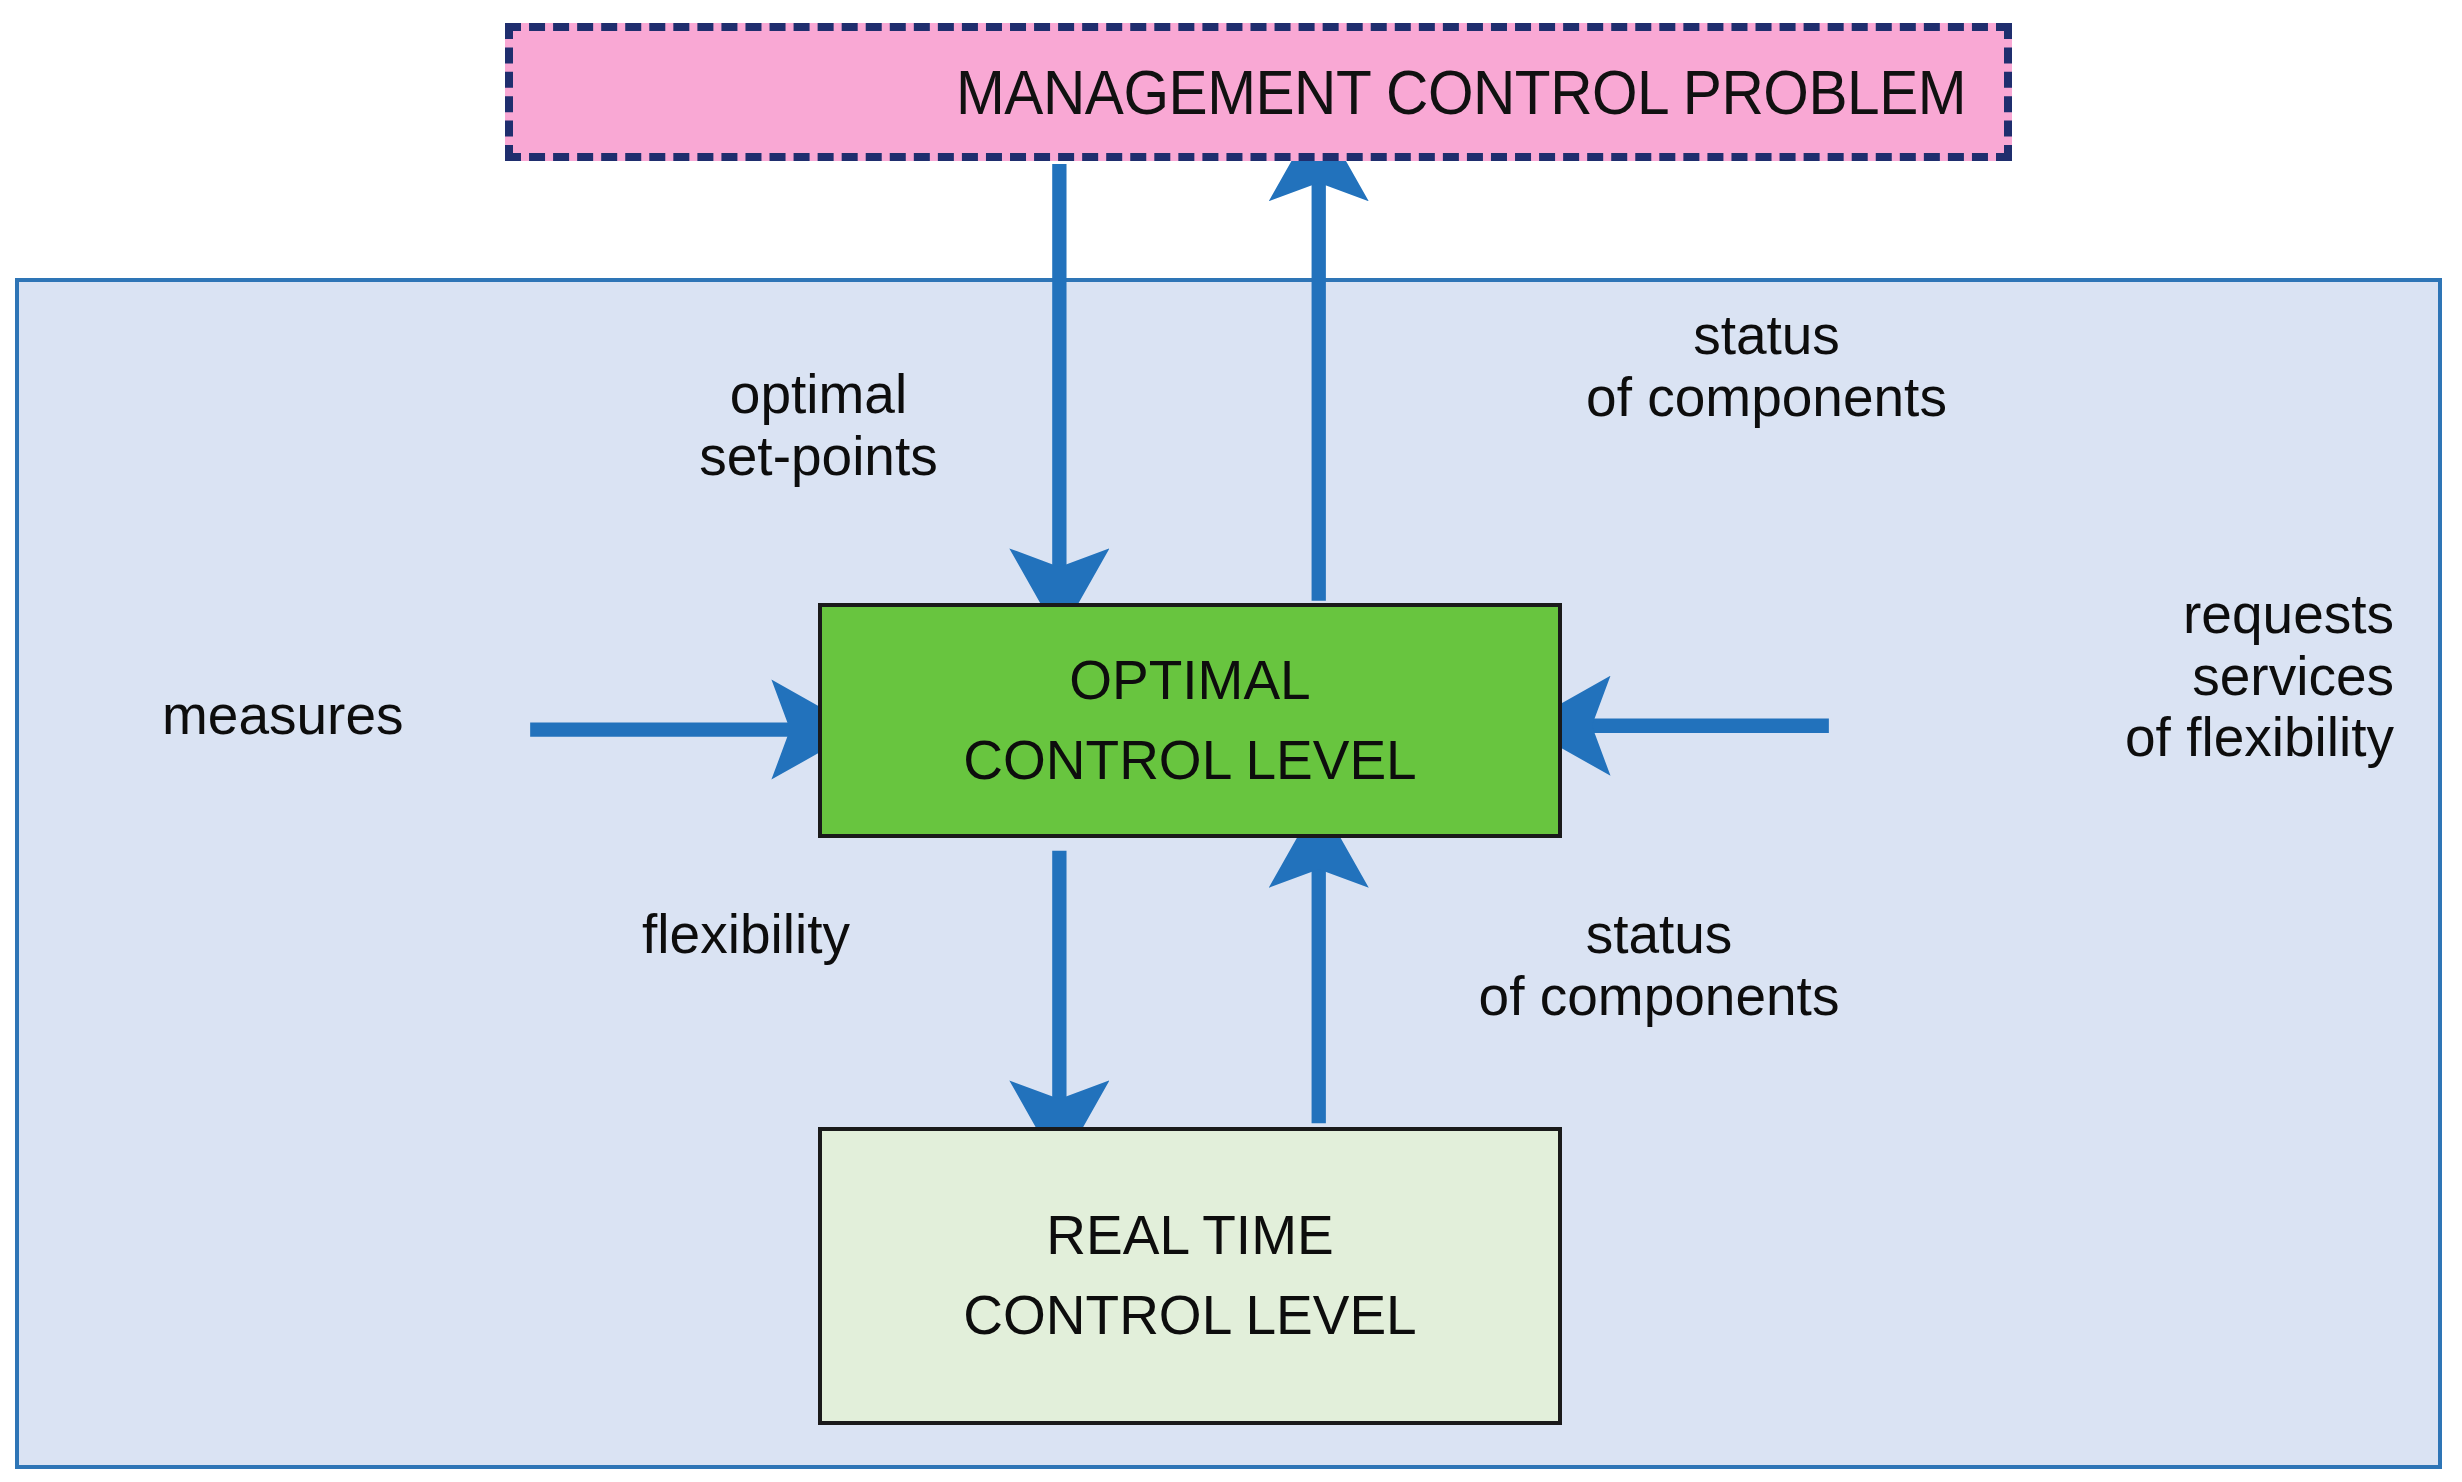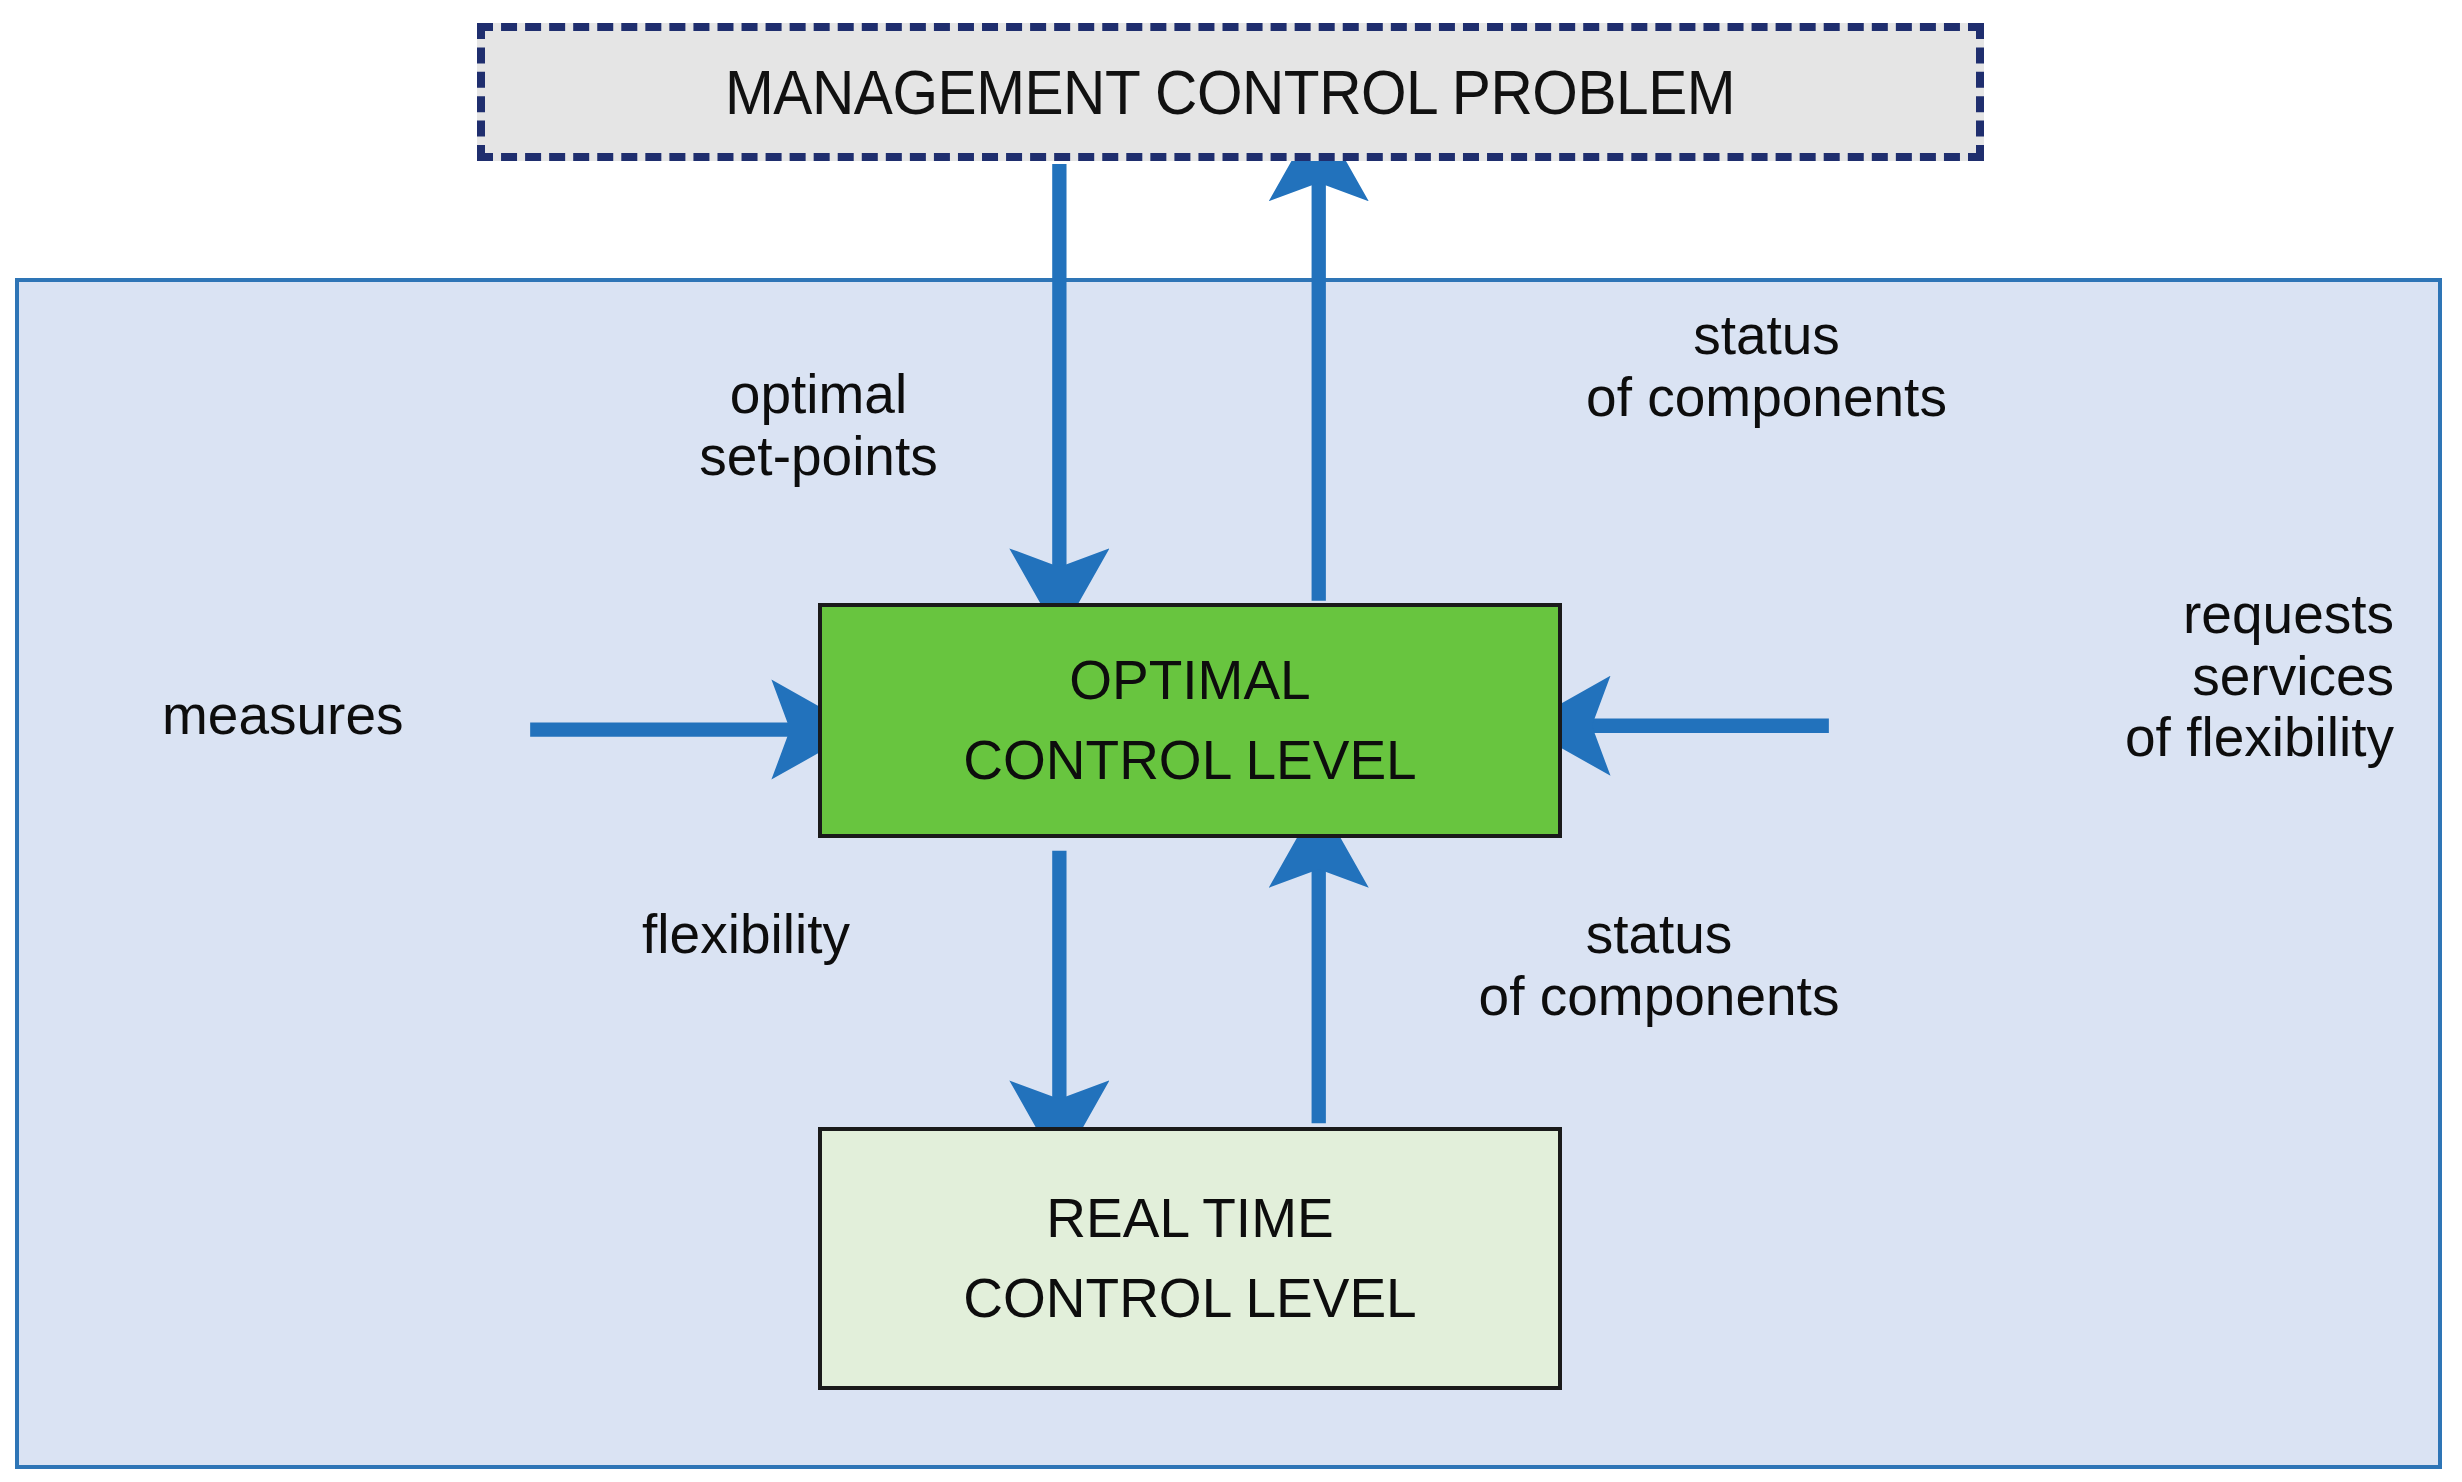--- a/index.html
+++ b/index.html
@@ -25,30 +25,30 @@
     width: 2427px;
     height: 1191px;
     background: #DAE3F3;
     border: 4.8px solid #2E75B6;
     box-sizing: border-box;
   }
 
   
   .dashed-box {
     position: absolute;
-    left: 477px;
+    left: 505px;
     top: 23px;
     width: 1507px;
     height: 138px;
     border: 8.6px dashed #1F2E6E;
     box-sizing: border-box;
-    background: #e5e5e5;
+    background: #f9a8d4;
     display: flex;
     align-items: center;
-    justify-content: center;
+    justify-content: flex-end;
   }
   .dashed-box .label {
     font-size: 63px;
     color: #111111;
     letter-spacing: -0.5px;
     white-space: nowrap;
     transform: scaleX(0.93);
   }
 
   
@@ -72,21 +72,21 @@
     left: 818px;
     top: 603px;
     width: 744px;
     height: 235px;
     background: #68C53F;
   }
   #box-realtime {
     left: 818px;
     top: 1127px;
     width: 744px;
-    height: 263px;
+    height: 298px;
     background: #E2EFDA;
   }
 
   
   .flow-label {
     position: absolute;
     font-size: 55px;
     color: #0d0d0d;
     line-height: 1.12;
     text-align: center;

